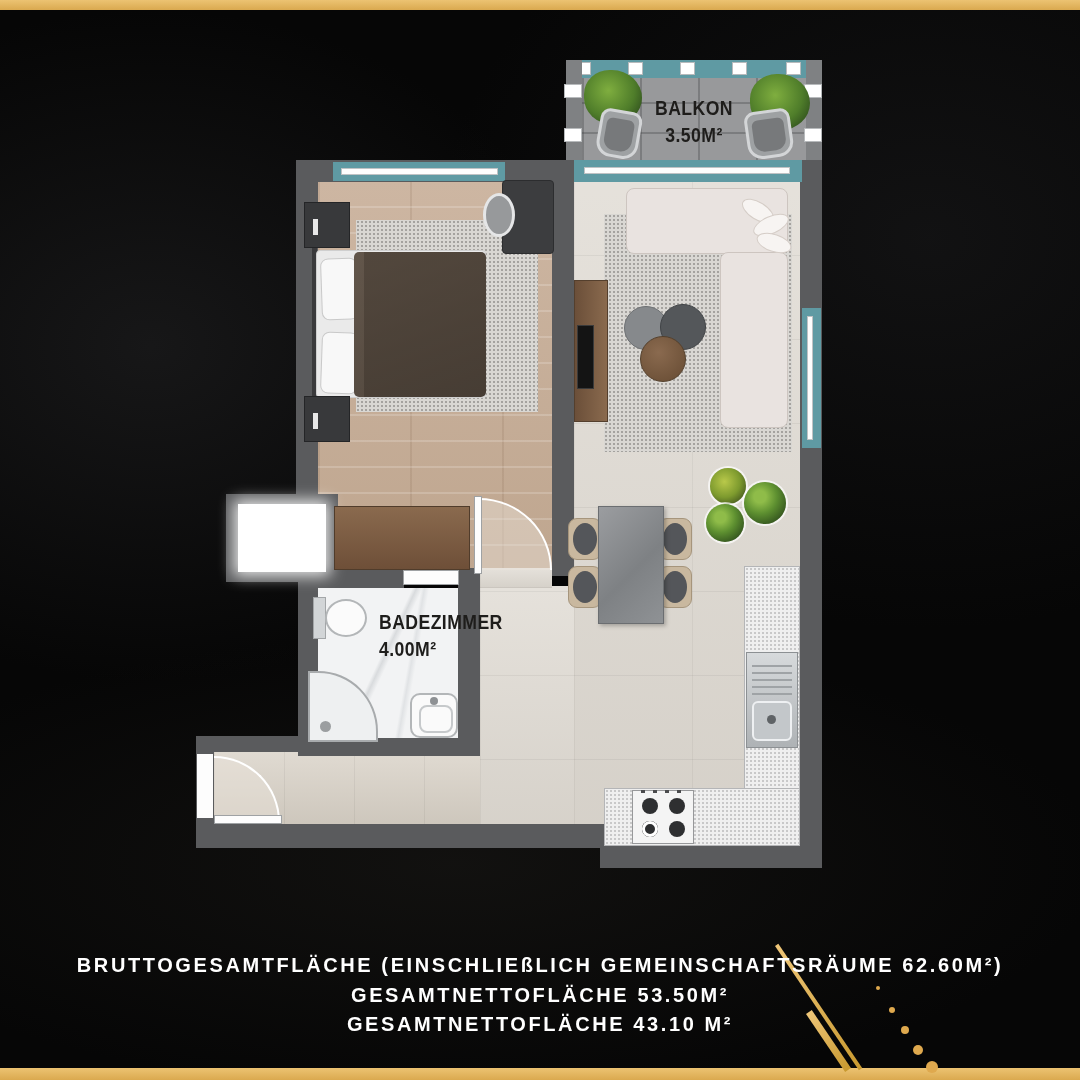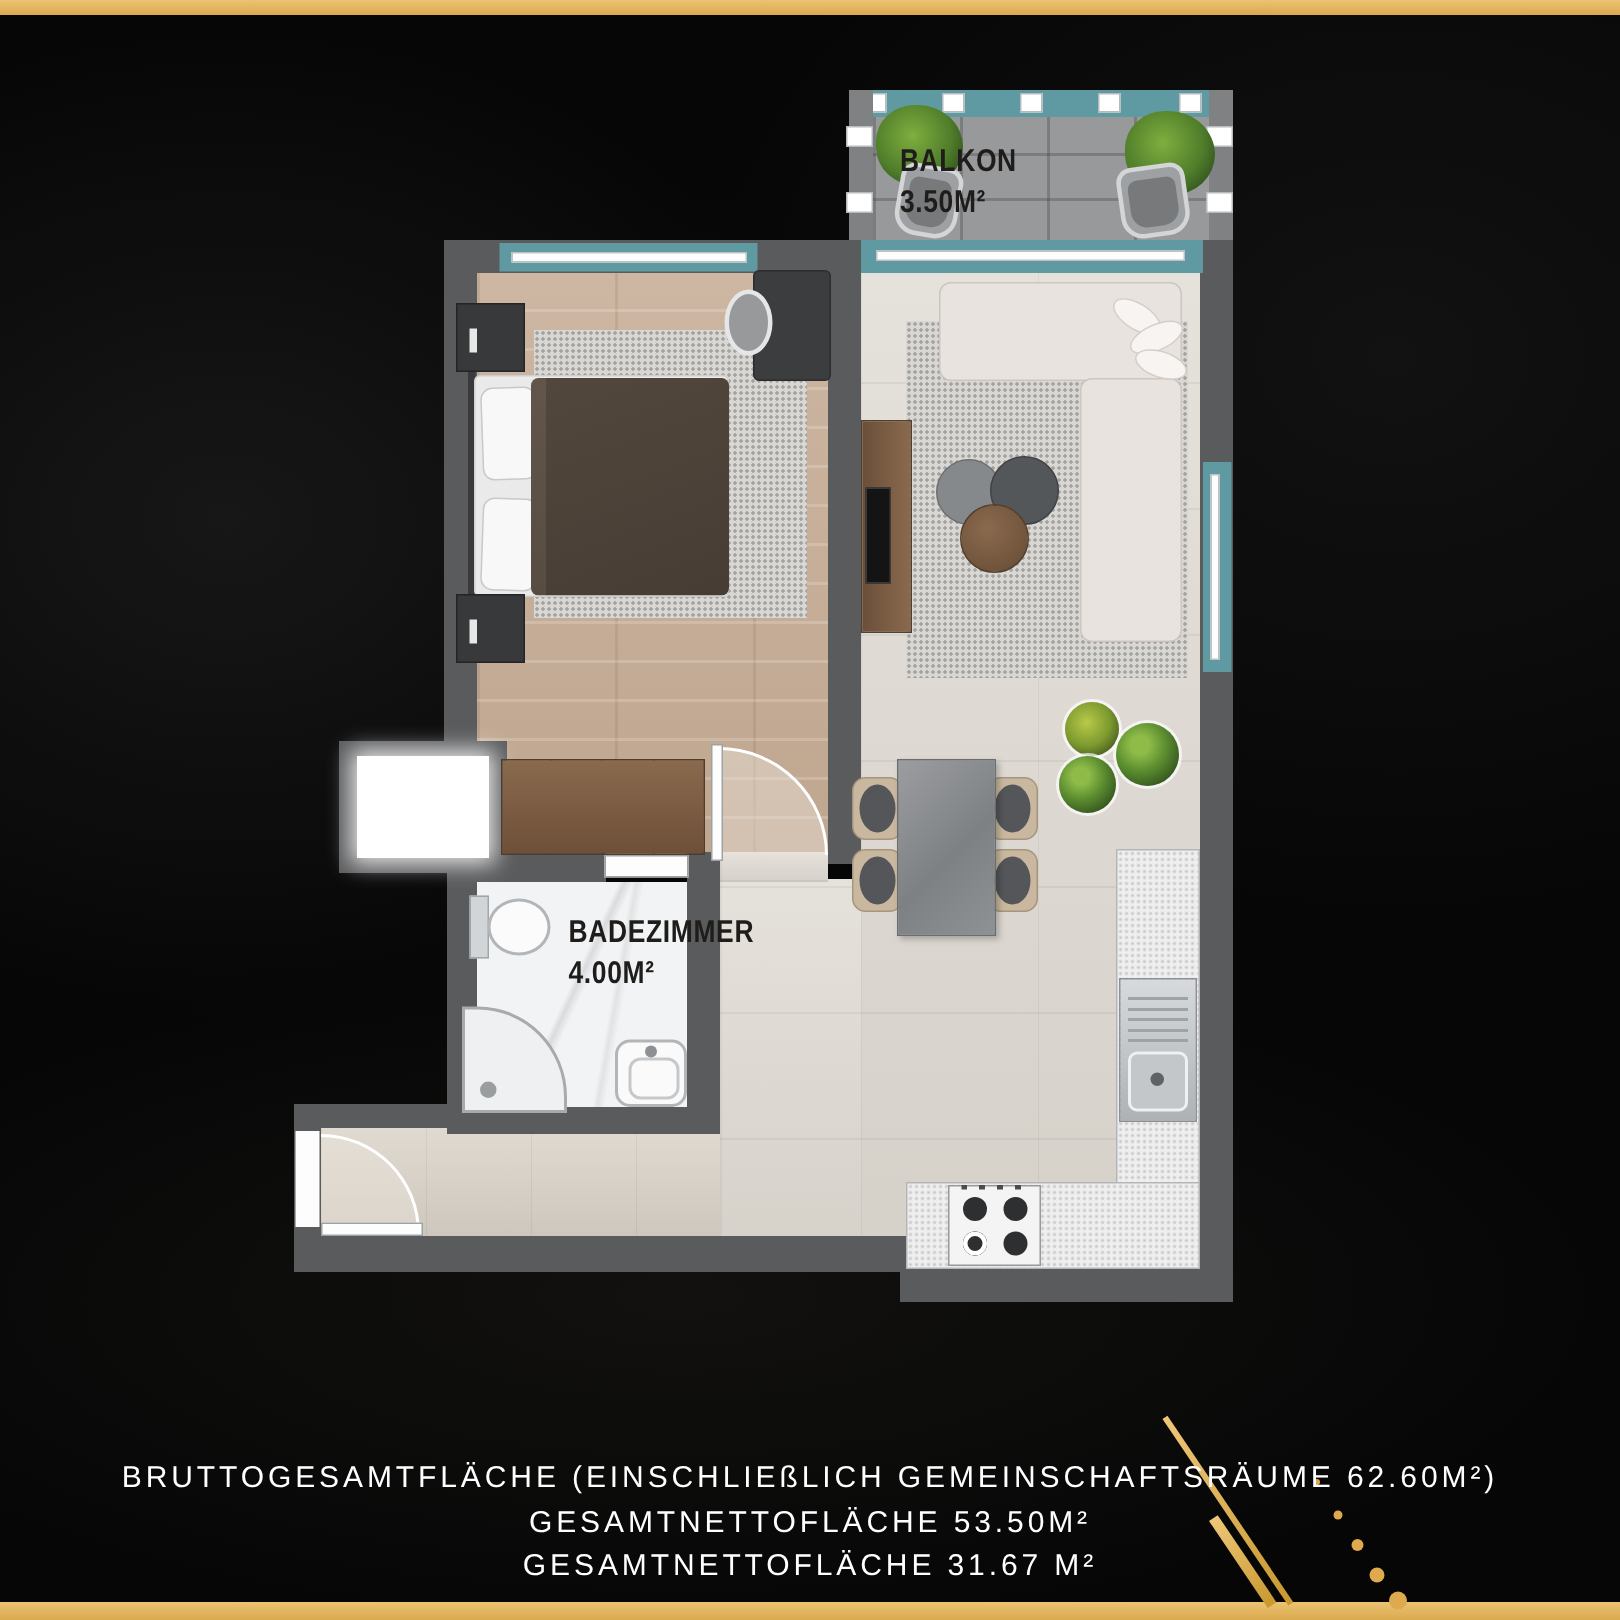--- a/index.html
+++ b/index.html
@@ -43,22 +43,22 @@
   .shaft{position:absolute;background:#fff;box-shadow:0 0 14px 4px rgba(255,255,255,.85);}
   .arc{position:absolute;border-top:2px solid #fff;border-right:2px solid #fff;
       border-top-right-radius:100% 100%;background:rgba(236,229,219,.45);box-sizing:border-box;}
   .leaf{position:absolute;background:#fdfdfd;border:1px solid #9fa2a4;box-sizing:border-box;}
   .label{position:absolute;color:#1e1d1b;font-weight:700;font-size:21px;line-height:1.3;letter-spacing:.5px;}
   .cond{transform:scaleX(.84);transform-origin:0 50%;white-space:nowrap;}
   .condc{transform:scaleX(.84);transform-origin:50% 50%;white-space:nowrap;}
   .title{position:absolute;left:0;right:0;top:879px;text-align:center;color:#fff;
       font-size:49px;font-weight:700;letter-spacing:4px;}
   .title .ts{display:inline-block;transform:scaleX(.85);white-space:nowrap;}
-  .areas{position:absolute;left:0;right:0;top:971px;text-align:center;color:#fff;
-      font-weight:400;font-size:20px;letter-spacing:2.6px;line-height:29.5px;}
+  .areas{position:absolute;left:0;right:0;top:951px;text-align:center;color:#fff;
+      font-weight:700;font-size:20px;letter-spacing:2.6px;line-height:29.5px;}
   .goldbar{position:absolute;left:0;width:1080px;background:linear-gradient(180deg,#ecc372,#daa94f);}
   .gline{position:absolute;background:linear-gradient(#efc678,#c8992f);}
   .gdot{position:absolute;border-radius:50%;background:#dfa94e;}
   .plant{position:absolute;border-radius:50%;
       background:radial-gradient(circle at 38% 35%, #8fbc49 0 16%, #5d8f30 45%, #35571f 78%, #253a1b 100%);
       box-shadow:0 0 0 2px rgba(255,255,255,.7);}
   .bplant{position:absolute;border-radius:46% 54% 50% 50%;
       background:radial-gradient(circle at 42% 38%, #7fae3f, #4f7d2a 55%, #2c4a1c 88%);}
   .bchair{position:absolute;background:#9ea1a3;border:3px solid #d3d5d7;border-radius:10px 10px 15px 15px;box-sizing:border-box;}
   .bchair .seat{position:absolute;left:4px;right:4px;top:6px;bottom:4px;background:#77797b;border-radius:6px 6px 11px 11px;}
@@ -210,32 +210,32 @@
     <div class="burner" style="left:36px;top:7px;width:16px;height:16px;"></div>
     <div class="burner" style="left:9px;top:30px;width:16px;height:16px;box-shadow:inset 0 0 0 3px #fff,inset 0 0 0 6px #2e2f31;"></div>
     <div class="burner" style="left:36px;top:30px;width:16px;height:16px;"></div>
     <div style="position:absolute;left:8px;top:-1px;width:46px;height:3px;background:repeating-linear-gradient(90deg,#4a4b4d 0 4px,transparent 4px 12px);"></div>
   </div>
 
   <div class="leaf" style="left:197px;top:754px;width:16px;height:64px;border:none;background:#fdfdfd;"></div>
   <div class="arc" style="left:214px;top:756px;width:66px;height:66px;"></div>
   <div class="leaf" style="left:214px;top:815px;width:68px;height:9px;"></div>
 
-  <div class="label" style="left:582px;top:94px;width:224px;">
+  <div class="label" style="left:582px;top:94px;width:224px;text-align:center;">
     <div class="condc">
       <div>BALKON</div>
       <div>3.50M²</div>
     </div>
   </div>
   <div class="label" style="left:379px;top:608px;">
     <div class="cond">
       <div>BADEZIMMER</div>
       <div>4.00M²</div>
     </div>
   </div>
 
   <div class="areas">
     <div>BRUTTOGESAMTFLÄCHE (EINSCHLIEßLICH GEMEINSCHAFTSRÄUME 62.60M²)</div>
     <div>GESAMTNETTOFLÄCHE 53.50M²</div>
-    <div>GESAMTNETTOFLÄCHE 31.67 M²</div>
+    <div>GESAMTNETTOFLÄCHE 43.10 M²</div>
   </div>
 
 </div>
 
 </body></html>

